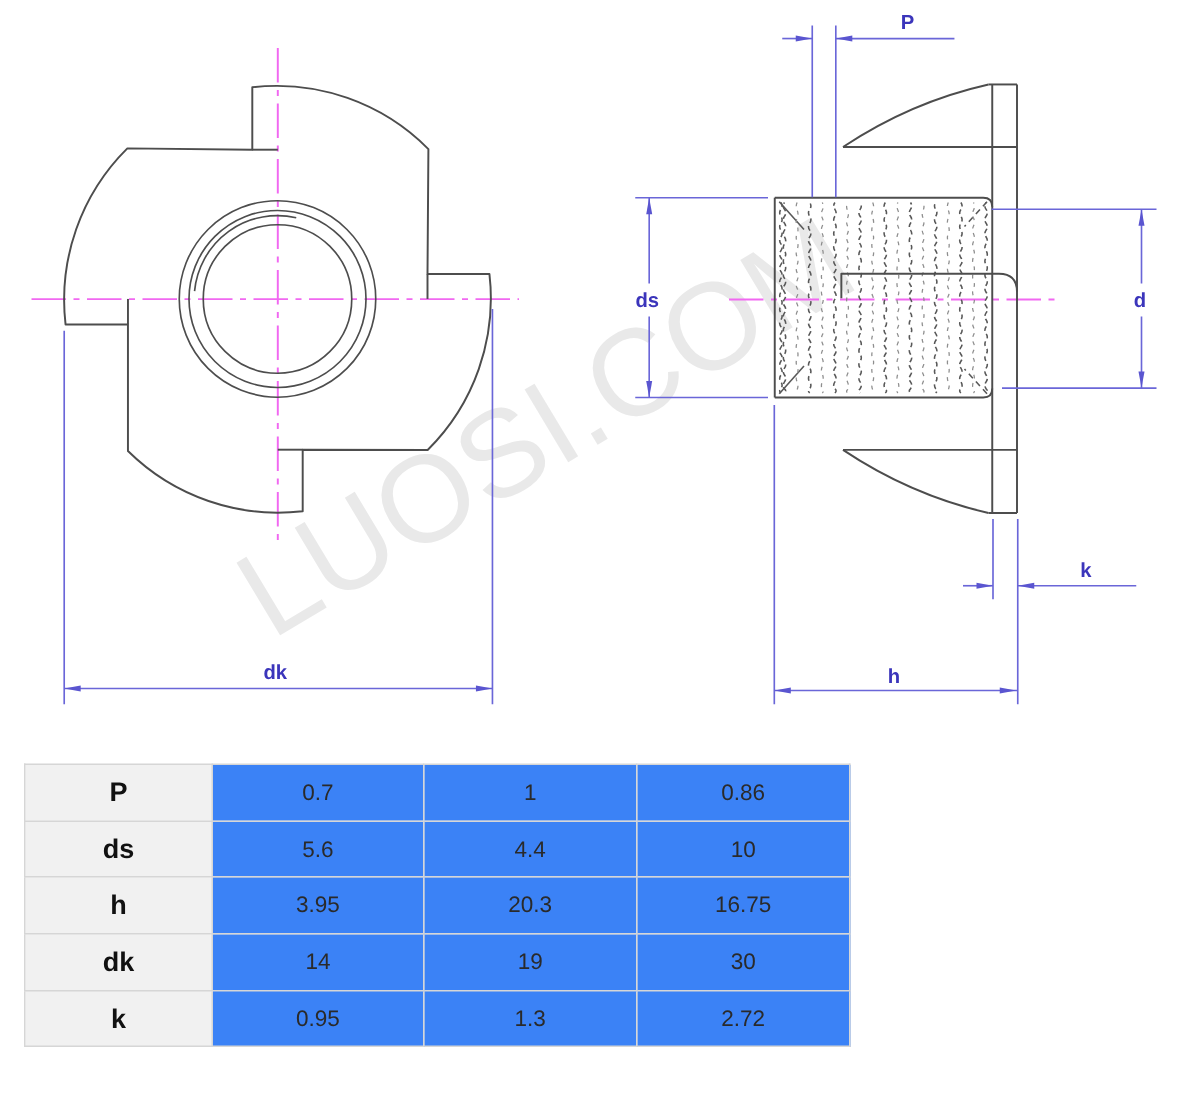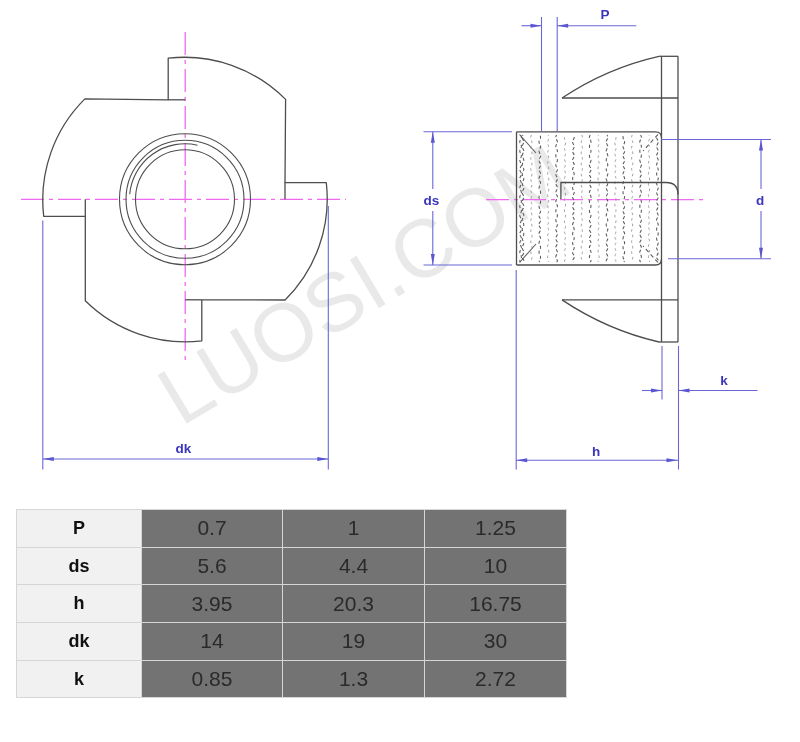--- a/index.html
+++ b/index.html
@@ -1,18 +1,18 @@
 <!DOCTYPE html>
 <html><head><meta charset="utf-8">
 <style>
   html,body{margin:0;padding:0;width:800px;height:742px;background:#ffffff;overflow:hidden;}
   body{position:relative;font-family:"Liberation Sans",sans-serif;}
   table{position:absolute;left:16px;top:509px;z-index:3;border-collapse:collapse;table-layout:fixed;width:550px;}
   td{border:1px solid #d6d6d6;text-align:center;vertical-align:middle;height:36.7px;
-      font-size:21px;color:#2a2a2a;background:#737373;padding:0;}
+      font-size:15px;color:#2a2a2a;background:#3b82f6;padding:0;}
   tr.h td{height:36.7px;font-size:18px;font-weight:700;color:#111;background:#f1f1f1;}
   td.hd{font-weight:700;font-size:18px;color:#111;background:#f1f1f1;}
 </style></head>
 <body>
 <svg width="800" height="500" viewBox="0 0 800 500" xmlns="http://www.w3.org/2000/svg" style="position:absolute;left:0;top:0;z-index:2;filter:blur(0.45px);">
 <text x="181" y="427" transform="rotate(-31 181 427)" font-family="Liberation Sans, sans-serif" font-size="82" fill="#e9e9e9">LUOSI.COM</text>
 
 <g stroke="#f168f1" stroke-width="1.3" fill="none" stroke-dasharray="23 5 4 5">
   <path d="M185.2 32 V 363"></path>
   <path d="M21 199.4 H 346"></path>
@@ -126,21 +126,21 @@
       <col style="width:125px">
       <col style="width:141px">
       <col style="width:142px">
       <col style="width:142px">
     </colgroup>
 <tbody>
 <tr>
         <td class="hd">P</td>
         <td>0.7</td>
         <td>1</td>
-        <td>1.25</td>
+        <td>0.86</td>
       </tr>
 <tr>
         <td class="hd">ds</td>
         <td>5.6</td>
         <td>4.4</td>
         <td>10</td>
       </tr>
 <tr>
         <td class="hd">h</td>
         <td>3.95</td>
@@ -148,18 +148,18 @@
         <td>16.75</td>
       </tr>
 <tr>
         <td class="hd">dk</td>
         <td>14</td>
         <td>19</td>
         <td>30</td>
       </tr>
 <tr>
         <td class="hd">k</td>
-        <td>0.85</td>
+        <td>0.95</td>
         <td>1.3</td>
         <td>2.72</td>
       </tr>
 
 </tbody>
   </table>
 </body></html>

